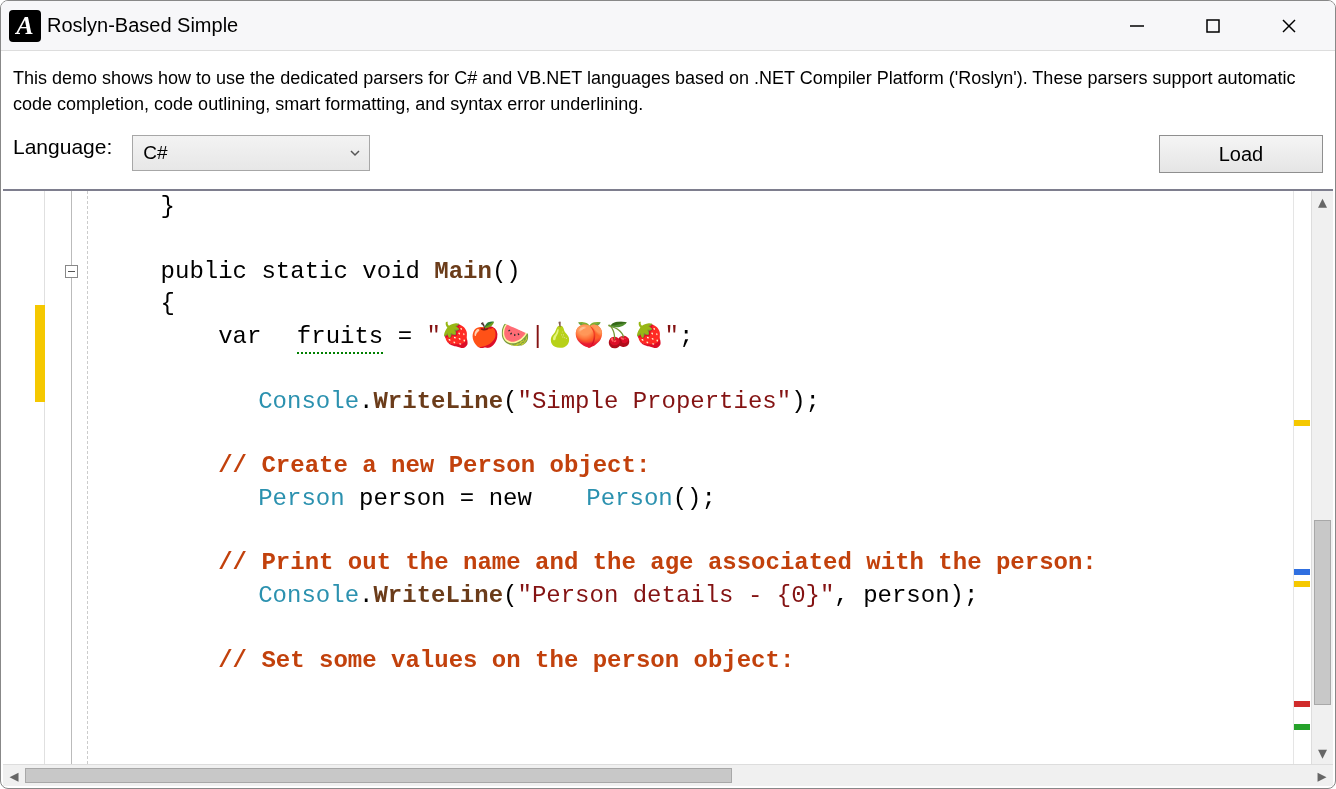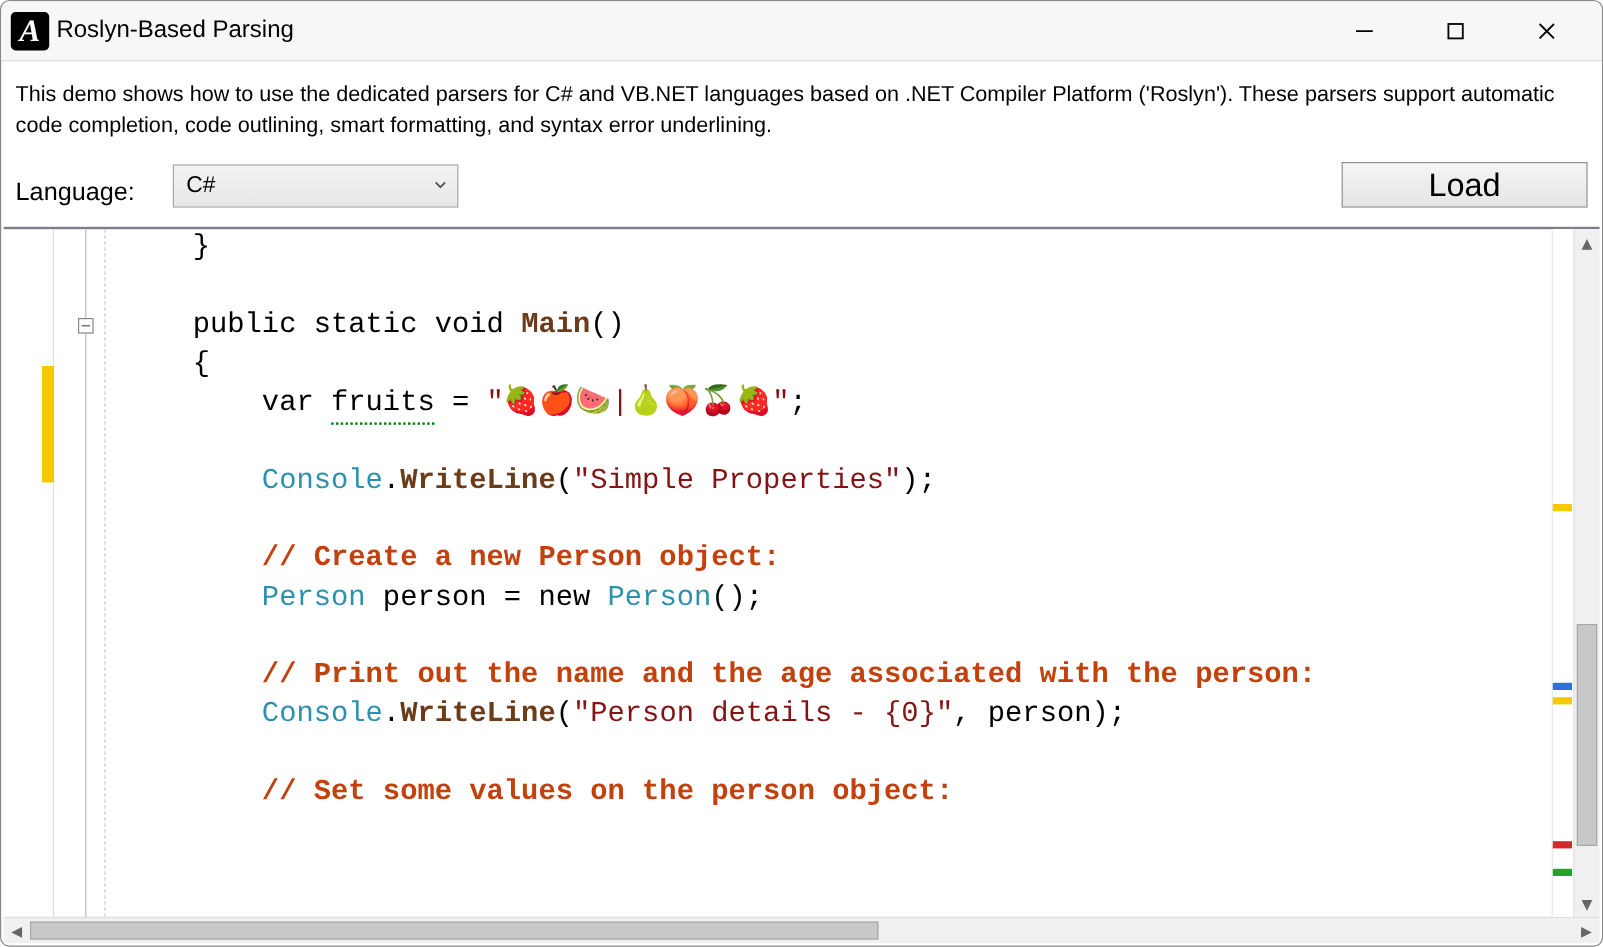--- a/index.html
+++ b/index.html
@@ -11,49 +11,49 @@
   .app-icon { width: 32px; height: 32px; background: #000; border-radius: 4px; display: flex; align-items: center; justify-content: center; color: #fff; font-family: serif; font-style: italic; font-size: 26px; font-weight: bold; margin-right: 6px; }
   .title-text { font-size: 20px; color: #000; }
   .win-controls { margin-left: auto; display: flex; gap: 32px; padding-right: 16px; }
   .win-btn { width: 44px; height: 36px; display: flex; align-items: center; justify-content: center; }
   .win-btn svg { stroke: #000; stroke-width: 1.5; fill: none; }
 
   
   .desc { padding: 14px 12px 8px 12px; font-size: 18px; line-height: 1.45; color: #000; }
 
   
-  .toolbar { display: flex; align-items: flex-end; padding: 10px 12px 16px 12px; gap: 32px; }
+  .toolbar { display: flex; align-items: flex-start; padding: 10px 12px 16px 12px; gap: 20px; }
   .toolbar-label { font-size: 21px; }
   .combo { position: relative; width: 238px; height: 36px; border: 1px solid #a7a7a7; background: linear-gradient(to bottom, #f3f3f3, #e7e7e7); display: flex; align-items: center; padding: 0 10px; font-size: 19px; }
   .combo .chev { position: absolute; right: 8px; top: 50%; transform: translateY(-50%); }
-  .load-btn { margin-left: auto; width: 205px; height: 38px; border: 1px solid #8f8f8f; background: linear-gradient(to bottom, #f5f5f5, #e5e5e5); font-size: 27px; display: flex; align-items: center; justify-content: center; cursor: pointer; }
+  .load-btn { margin-left: auto; width: 164px; height: 38px; border: 1px solid #8f8f8f; background: linear-gradient(to bottom, #f5f5f5, #e5e5e5); font-size: 20px; display: flex; align-items: center; justify-content: center; cursor: pointer; }
 
   
   .editor-wrap { flex: 1; display: flex; flex-direction: column; border-top: 2px solid #7e7e8e; margin: 0 2px 2px 2px; min-height: 0; }
   .editor-body { flex: 1; display: flex; min-height: 0; position: relative; }
 
   .gutter { width: 92px; display: flex; flex-direction: row; }
   .mod-col { width: 42px; border-right: 1px solid #e0e0e0; position: relative; }
   .mod-mark { position: absolute; left: 32px; width: 10px; background: #f5c800; }
   .fold-col { width: 42px; position: relative; }
   .fold-box { position: absolute; left: 20px; width: 13px; height: 13px; border: 1px solid #888; background: #fff; display:flex; align-items:center; justify-content:center; }
   .fold-box::before { content:''; width:7px; height:1px; background:#555; }
   .fold-line { position: absolute; left: 26px; width: 1px; background: #bbb; top: 0; bottom: 0; }
   .guide-col { width: 8px; border-left: 1px dashed #ccc; }
 
   .code-area { flex: 1; overflow: hidden; font-family: Consolas, 'Courier New', monospace; font-size: 24px; line-height: 32.4px; padding-left: 8px; white-space: pre; position: relative; }
   .code-line { height: 32.4px; }
 
   .kw { color: #000000; }
-  .type { color: #2b91af; }
+  .type { color: #2b91af; margin-left: 40px; }
   .method { color: #6b3c1a; font-weight: bold; }
   .str { color: #841313; }
   .cmt { color: #c2410c; font-weight: bold; }
   .punc { color: #000; }
-  .var { color: #000; }
+  .var { color: #000; margin-left: 21px; }
   .squiggle { border-bottom: 2px dotted #008000; padding-bottom: 2px; }
 
   
   .ruler { width: 18px; border-left: 1px solid #e5e5e5; position: relative; background: #fff; }
   .ruler-mark { position: absolute; right: 1px; width: 16px; height: 6px; }
 
   
   .vscroll { width: 22px; background: #f0f0f0; border-left: 1px solid #ddd; display: flex; flex-direction: column; align-items:center; }
   .vscroll .arrow { height: 22px; width: 100%; display:flex; align-items:center; justify-content:center; font-size:18px; color:#666; }
   .vscroll .track { flex:1; width:100%; position:relative; }
@@ -63,21 +63,21 @@
   .hscroll { height: 22px; background: #f0f0f0; border-top: 1px solid #ddd; display:flex; align-items:center; }
   .hscroll .arrow { width:22px; height:100%; display:flex; align-items:center; justify-content:center; font-size:18px; color:#666; }
   .hscroll .track { flex:1; height:100%; position:relative; }
   .hscroll .thumb { position:absolute; top:3px; bottom:3px; background:#c8c8c8; border:1px solid #a8a8a8; }
 </style>
 </head>
 <body>
 
 <div class="titlebar">
   <div class="app-icon">A</div>
-  <div class="title-text">Roslyn-Based Parsing</div>
+  <div class="title-text">Roslyn-Based Simple</div>
   <div class="win-controls">
     <div class="win-btn">
       <svg width="18" height="18">
           <line x1="2" y1="9" x2="16" y2="9"></line>
         </svg>
     </div>
     <div class="win-btn">
       <svg width="16" height="16">
           <rect x="2" y="2" width="12" height="12"></rect>
         </svg>

